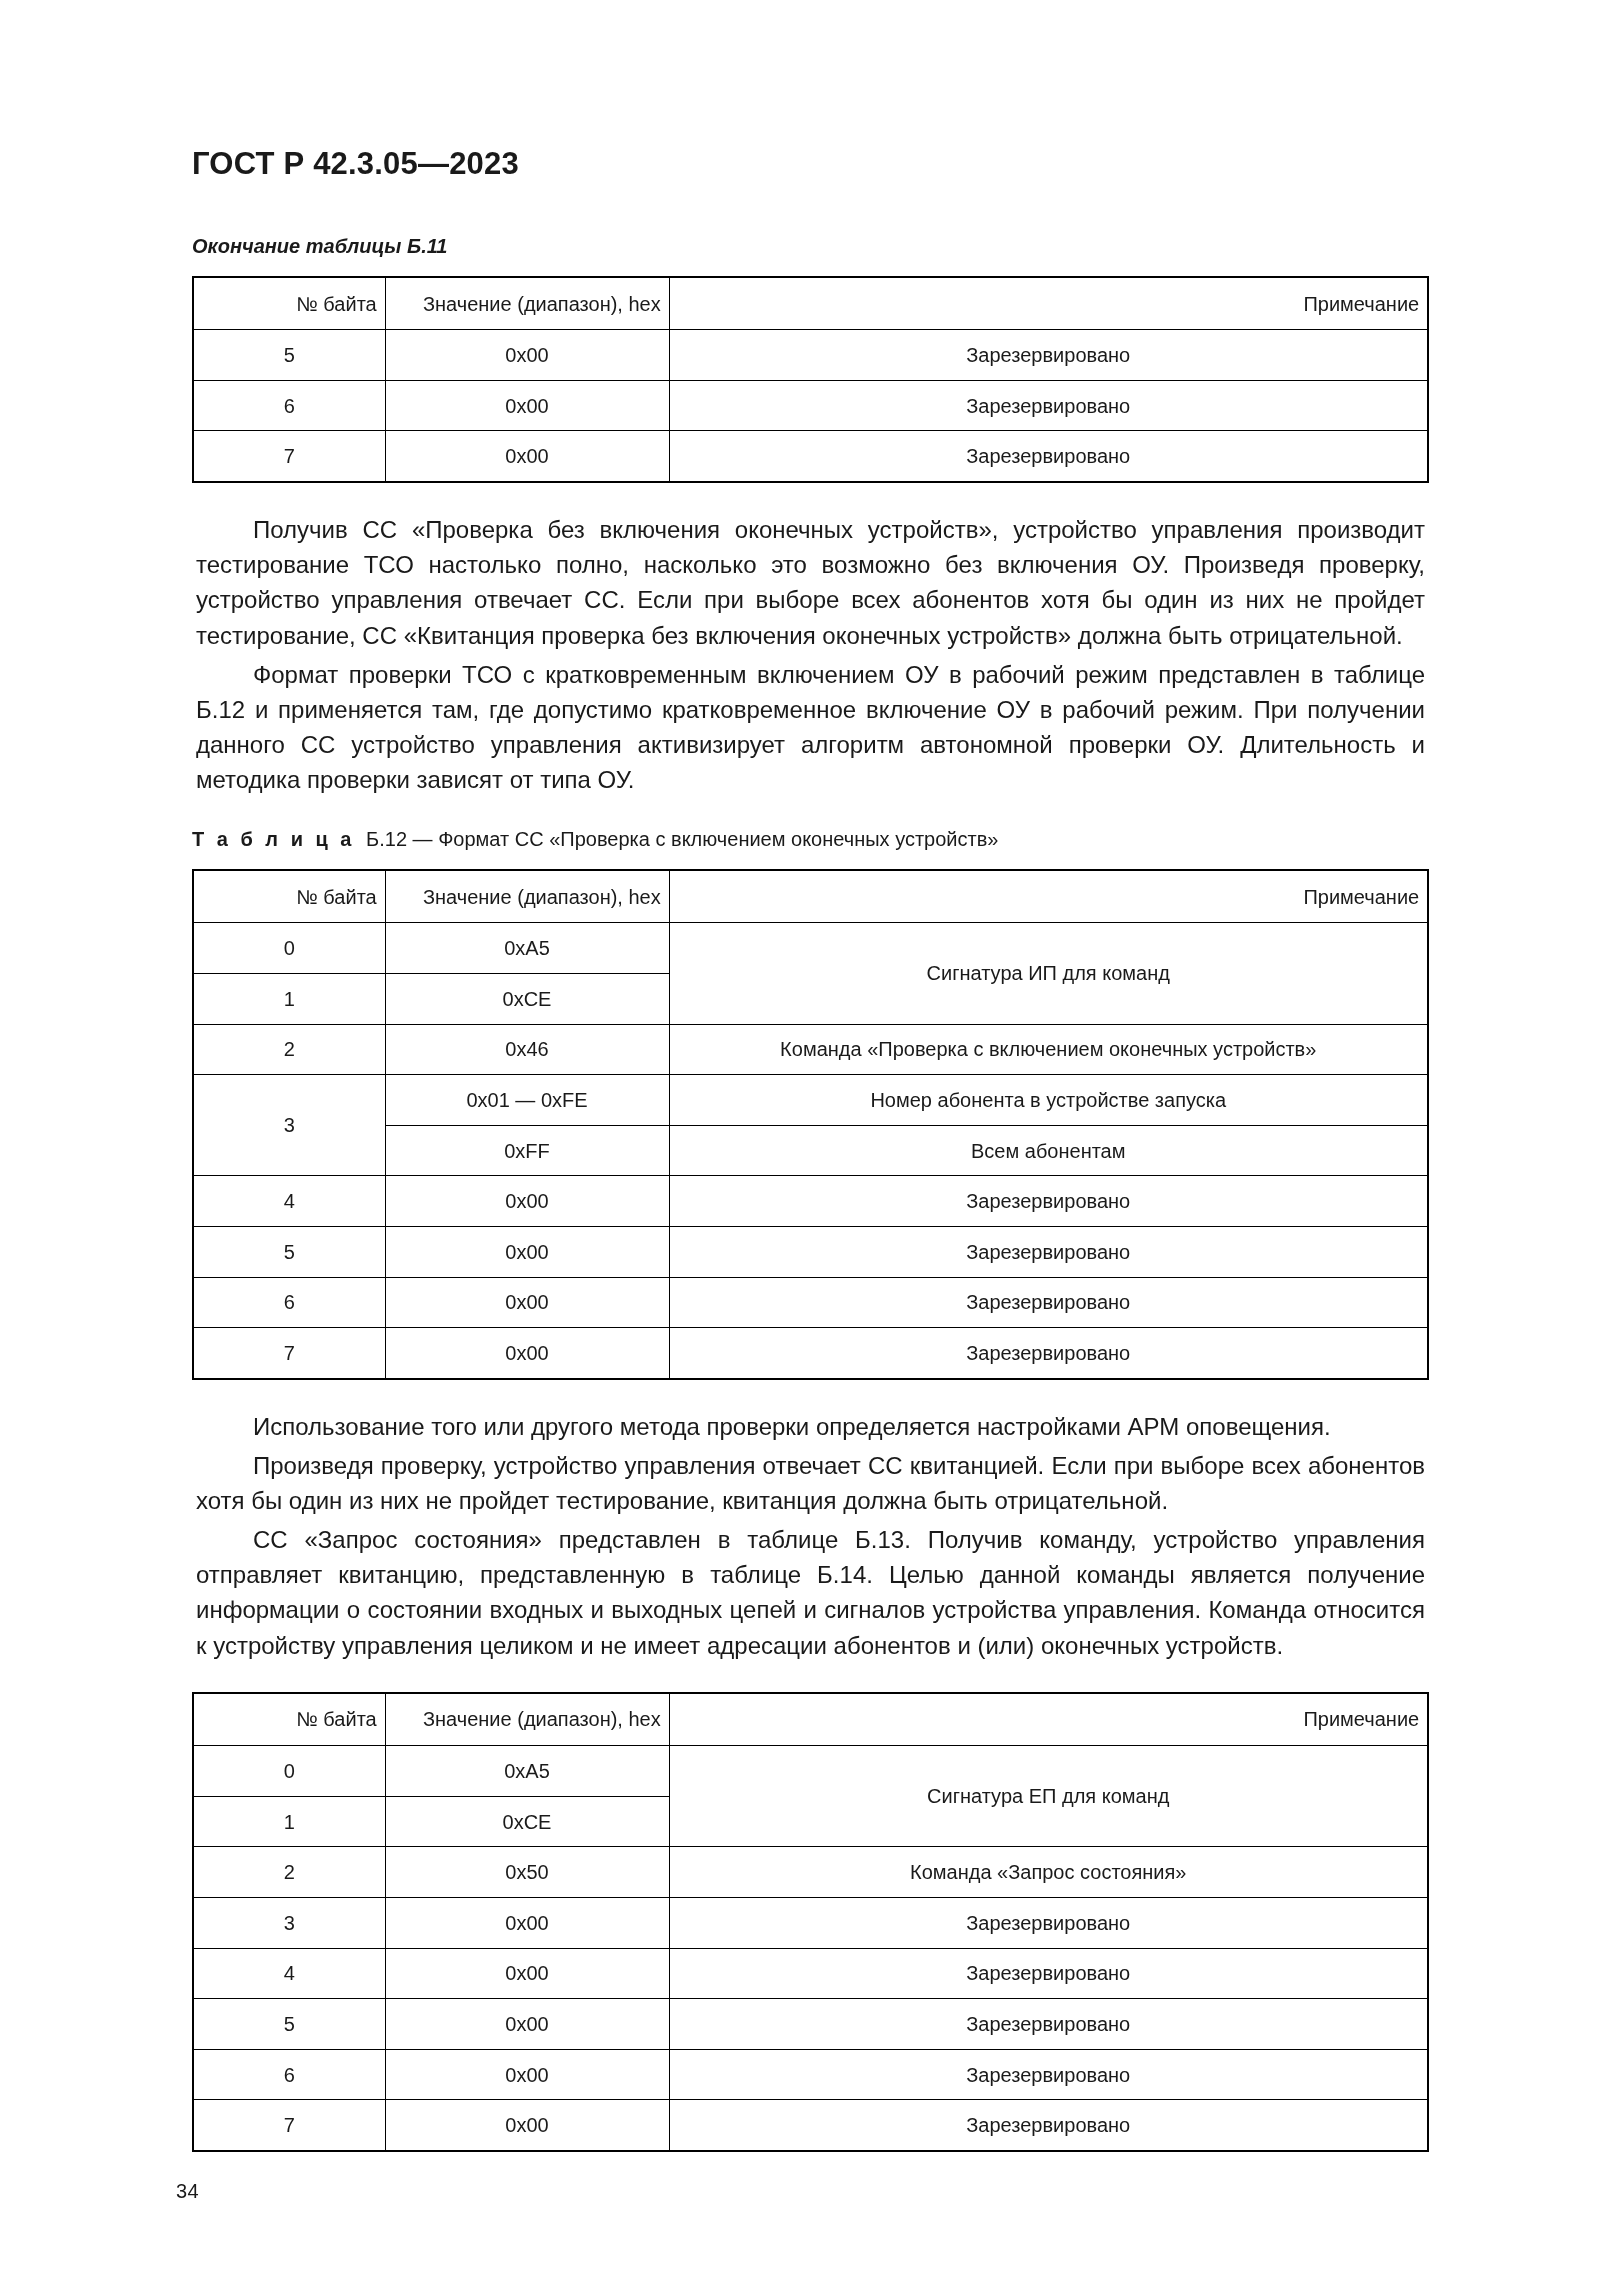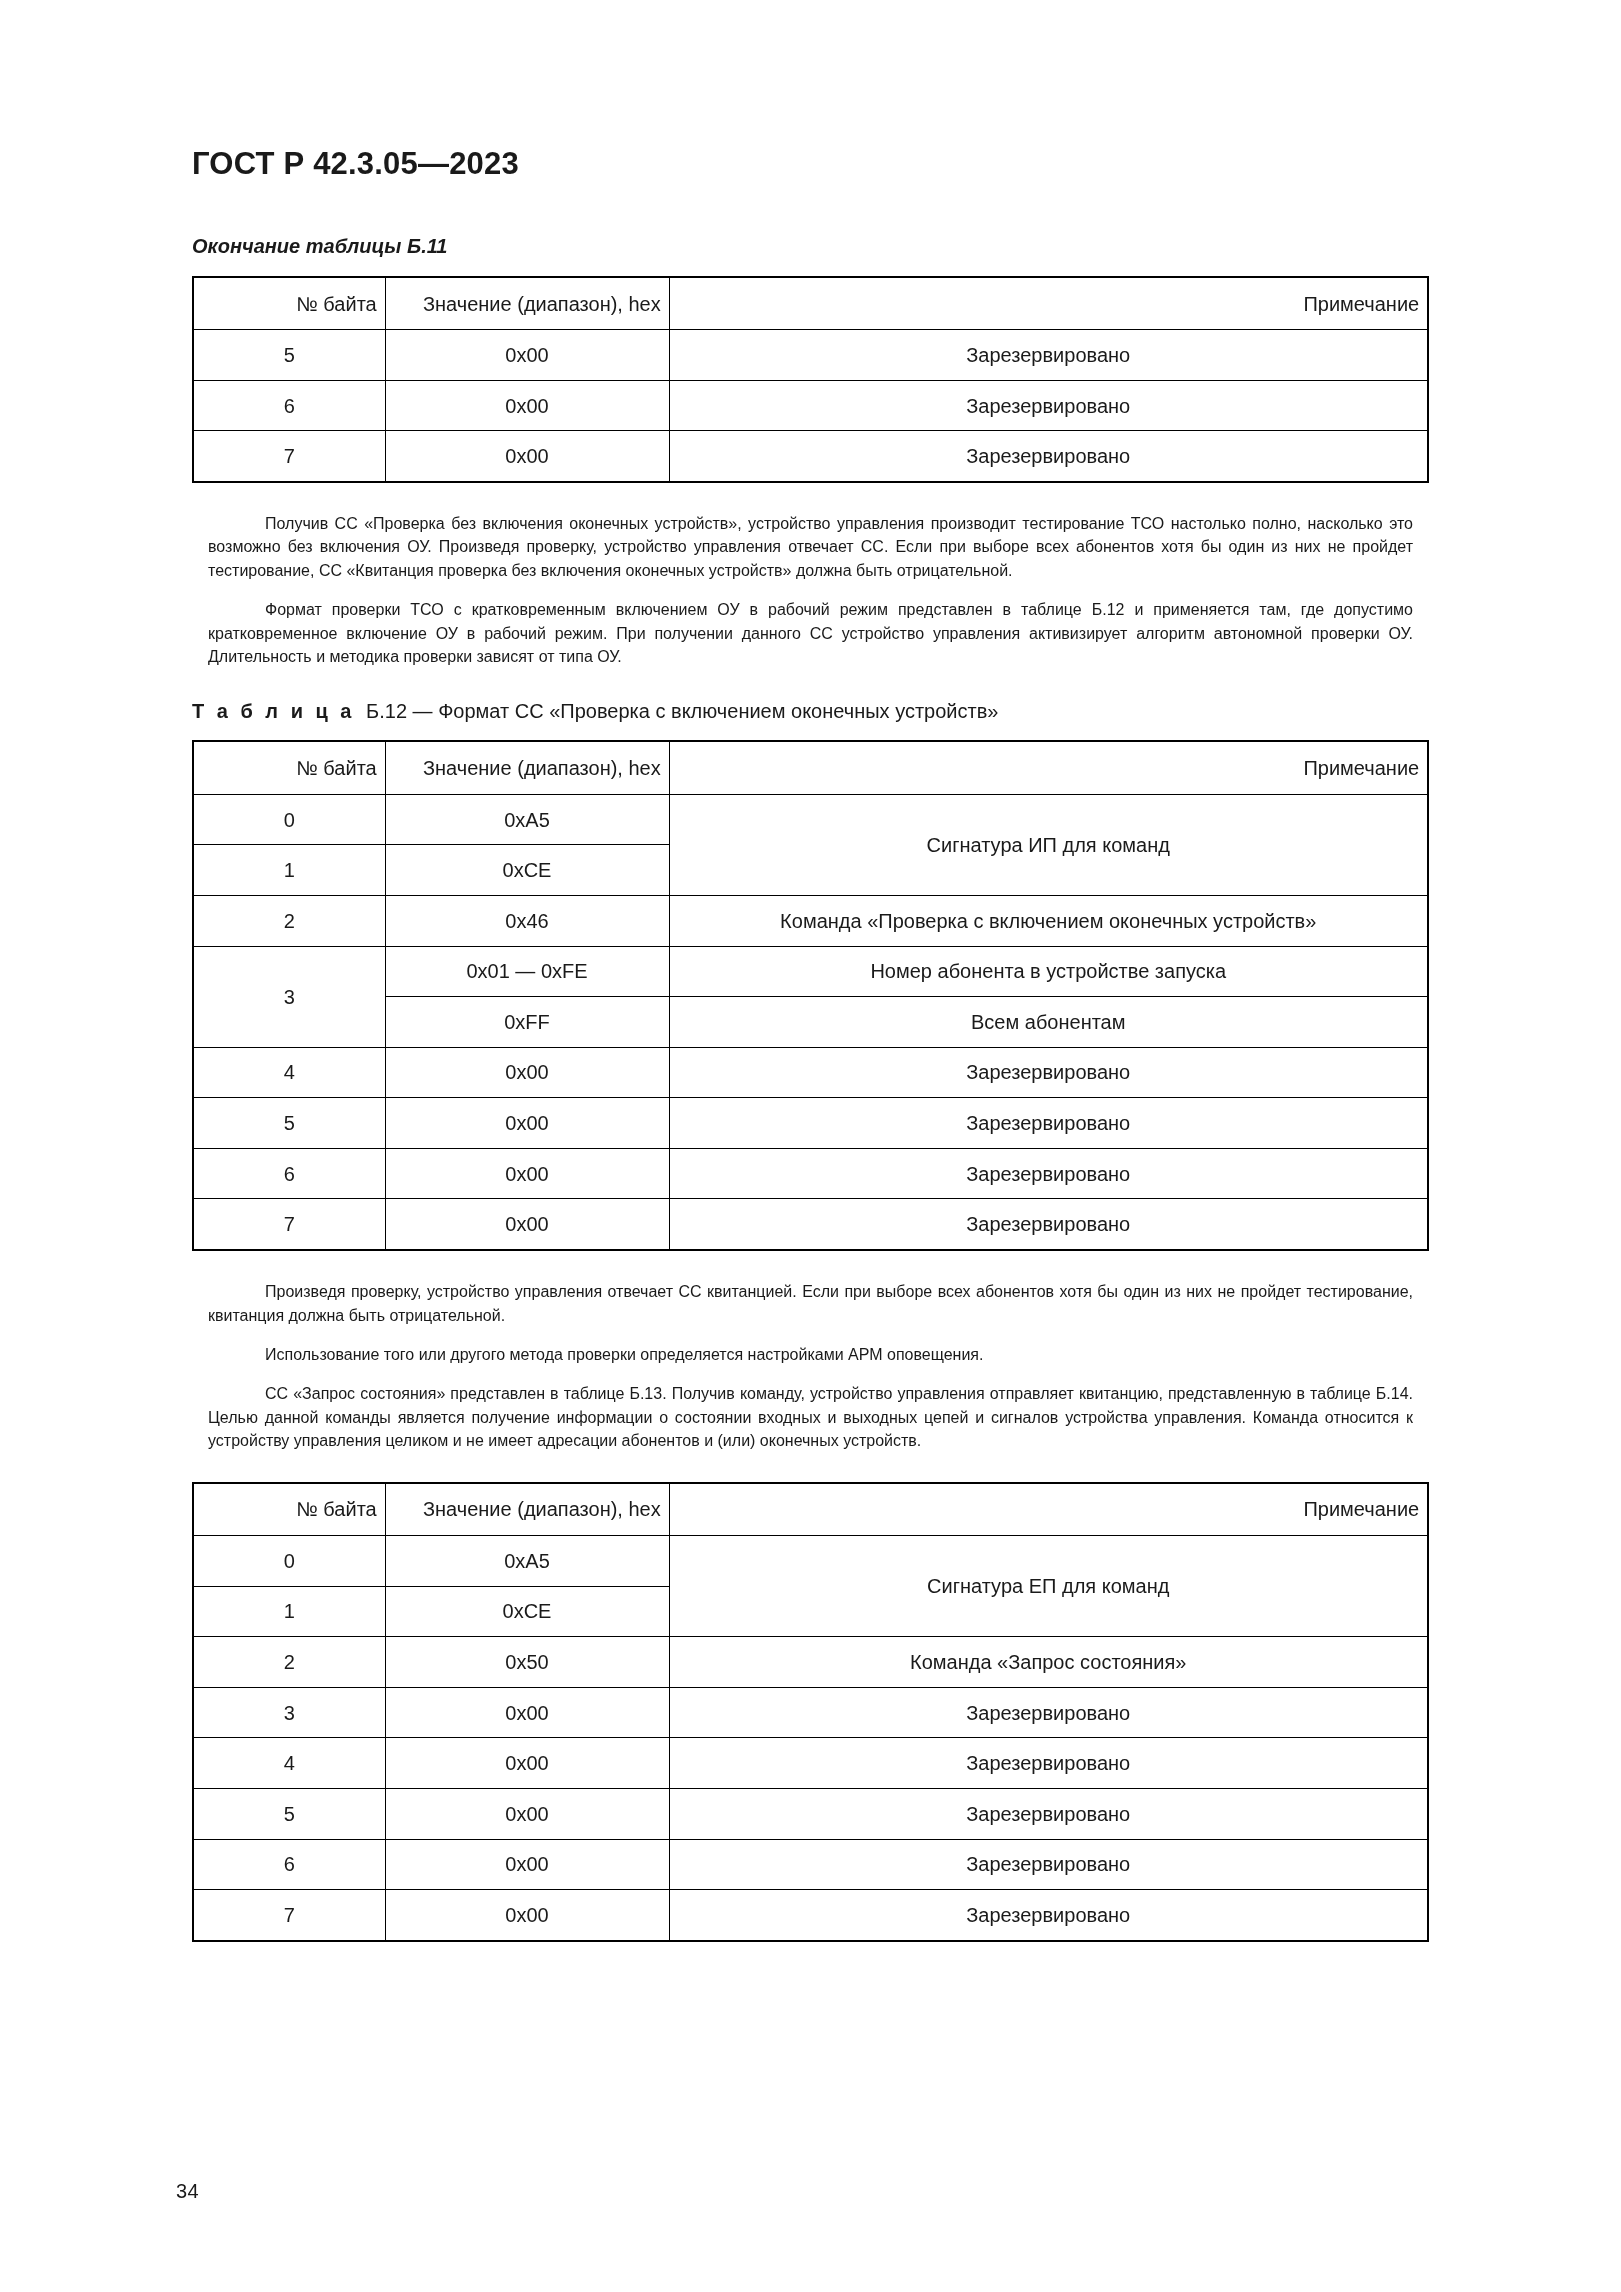--- a/index.html
+++ b/index.html
@@ -68,24 +68,24 @@
     line-height: 1.3;
     height: 33px;
     box-sizing: border-box;
   }
   table.fmt thead th {
     padding: 12.7px 7.8px;
     text-align: right;
   }
   table.fmt td.nb { border-bottom: none; }
   p.body {
-    font-size: 16px;
+    font-size: 24px;
     line-height: 1.465;
     text-align: justify;
-    margin: 16px;
+    margin: 4px;
     text-indent: 57px;
     hyphens: manual;
   }
   .para-block { margin: 29px 0 29px 0; }
   .para-block p.body + p.body { margin-top: 0; }
   .page-number {
     position: absolute;
     left: 176px;
     bottom: 90px;
     font-size: 20px;
@@ -196,22 +196,22 @@
         </tr>
         <tr>
           <td>7</td>
           <td>0x00</td>
           <td>Зарезервировано</td>
         </tr>
       </tbody>
     </table>
 
     <div class="para-block">
+      <p class="body">Использование того или другого метода проверки определяется настройками АРМ оповещения.</p>
       <p class="body">Произведя проверку, устройство управления отвечает СС квитанцией. Если при выборе всех абонентов хотя бы один из них не пройдет тестирование, квитанция должна быть отрицательной.</p>
-      <p class="body">Использование того или другого метода проверки определяется настройками АРМ оповещения.</p>
       <p class="body">СС «Запрос состояния» представлен в таблице Б.13. Получив команду, устройство управления отправляет квитанцию, представленную в таблице Б.14. Целью данной команды является получение информации о состоянии входных и выходных цепей и сигналов устройства управления. Команда относится к устройству управления целиком и не имеет адресации абонентов и (или) оконечных устройств.</p>
     </div>
 
 
     <table class="fmt">
       <colgroup>
           <col class="c-byte">
           <col class="c-val">
           <col class="c-note">
         </colgroup>

